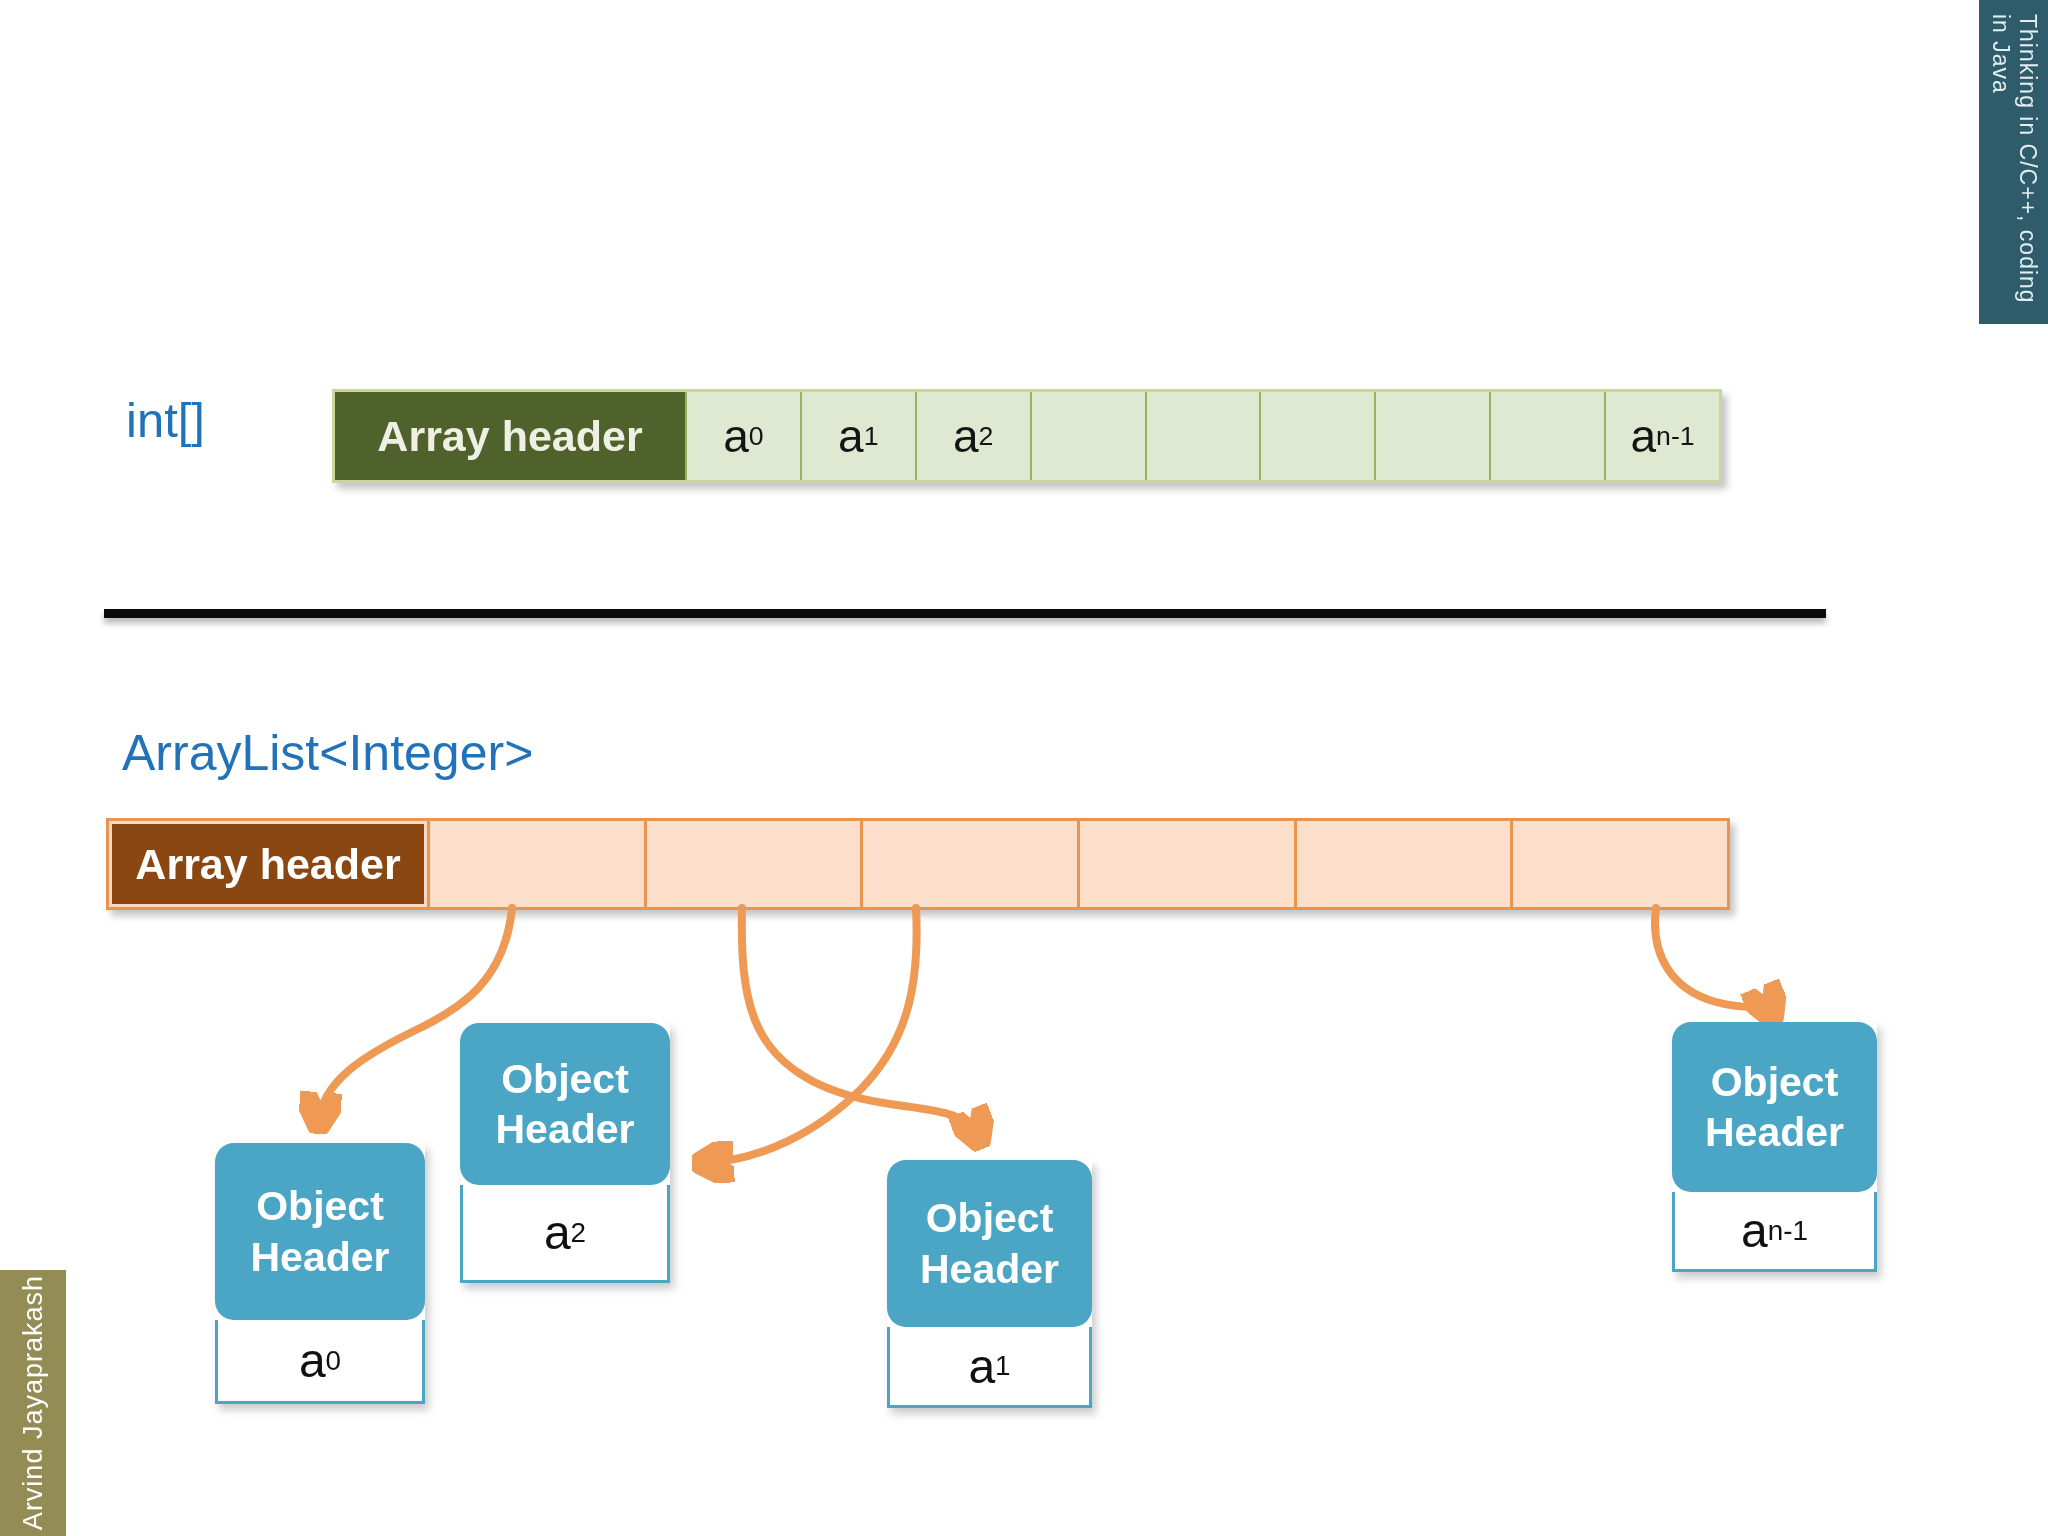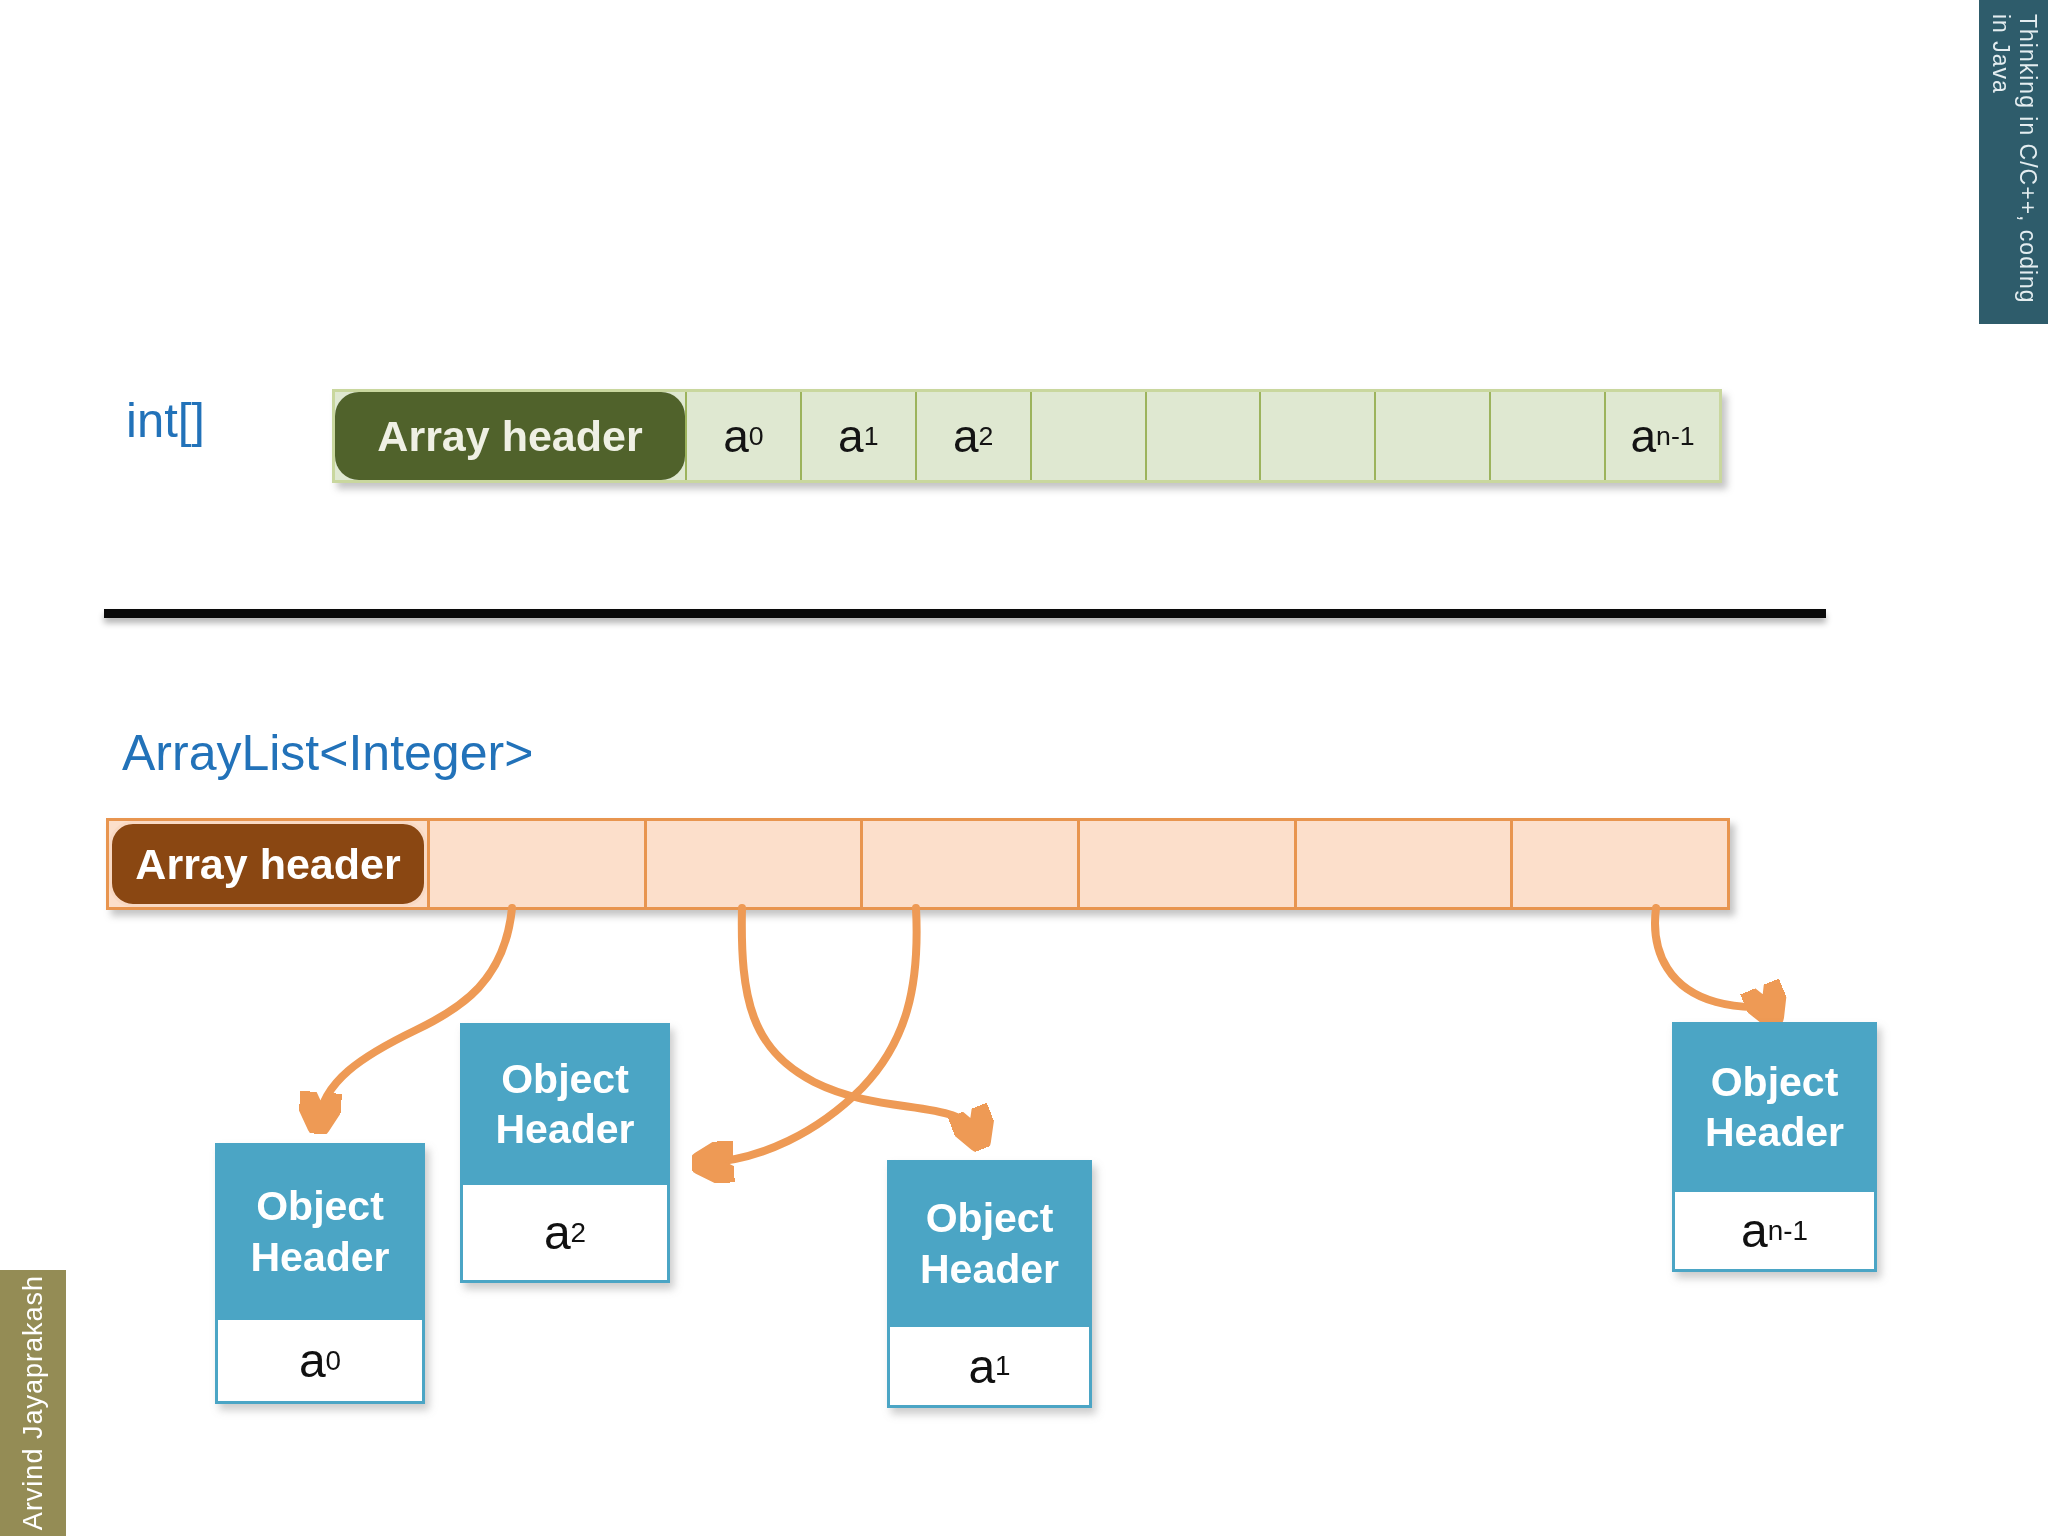--- a/index.html
+++ b/index.html
@@ -17,21 +17,21 @@
   .banner-right{left:1979px;top:0;width:69px;height:324px;background:var(--right-banner-bg,#2E5C6B);padding-top:14px;box-sizing:border-box;}
   .banner-right .vtext{writing-mode:vertical-rl;color:#E4EDF0;font-size:23px;letter-spacing:1px;}
   .banner-left{left:0;top:1270px;width:66px;height:266px;background:var(--left-banner-bg,#948C55);align-items:center;}
   .banner-left .vtext{writing-mode:vertical-rl;transform:rotate(180deg);color:#ffffff;font-size:27px;letter-spacing:1px;}
   
   .code-label{position:absolute;color:var(--accent-text,#2272B9);}
   .int-label{left:126px;top:392px;font-size:49px;}
   .list-label{left:122px;top:724px;font-size:50px;}
   
   .row{position:absolute;display:flex;box-sizing:border-box;}
-  .row .row-header{display:flex;align-items:center;justify-content:center;font-weight:bold;flex:none;border-radius:24px;}
+  .row .row-header{display:flex;align-items:center;justify-content:center;font-weight:bold;flex:none;}
   .row .cells{flex:1;display:flex;}
   .row .cell{flex:1;display:flex;align-items:center;justify-content:center;color:#141414;}
   .green-row{
     left:332px;top:389px;width:1390px;height:94px;
     border:3px solid #C9D79E;background:var(--int-cell-bg,#DFE8D1);
     box-shadow:5px 6px 7px rgba(110,110,110,.40);
   }
   .green-row .row-header{width:350px;background:var(--int-header-bg,#50622B);color:#EFF0E4;font-size:43px;}
   .green-row .cell{border-left:2px solid var(--int-cell-border,#9CB35C);font-size:46px;}
   .orange-row{
@@ -41,21 +41,21 @@
   }
   .orange-row .row-header{width:318px;background:var(--list-header-bg,#8A4712);color:#ffffff;font-size:43px;border:3px solid #F9D9C3;box-sizing:border-box;}
   .orange-row .cell{border-left:3px solid var(--list-cell-border,#E8954F);}
   sub{font-size:.58em;line-height:0;}
   
   .divider{position:absolute;left:104px;top:609px;width:1722px;height:9px;background:#0a0a0a;box-shadow:0 5px 6px rgba(0,0,0,.30);}
   
   .obj{position:absolute;display:flex;flex-direction:column;box-shadow:4px 6px 8px rgba(110,110,110,.35);}
   .obj .obj-head{
     background:var(--object-bg,#4BA5C5);color:#ffffff;font-weight:bold;font-size:41px;line-height:1.22;
-    display:flex;align-items:center;justify-content:center;text-align:center;padding:0 30px;box-sizing:border-box;flex:none;
+    display:flex;align-items:center;justify-content:center;text-align:center;padding:0 30px;box-sizing:border-box;flex:none;border-radius:19px;
   }
   .obj .obj-val{
     background:#ffffff;border:3px solid var(--object-bg,#4BA5C5);border-top:none;box-sizing:border-box;
     display:flex;align-items:center;justify-content:center;font-size:48px;color:#111;flex:none;
   }
   .obj-0{left:215px;top:1143px;width:210px;}  .obj-0 .obj-head{height:177px;} .obj-0 .obj-val{height:84px;}
   .obj-1{left:460px;top:1023px;width:210px;}  .obj-1 .obj-head{height:162px;} .obj-1 .obj-val{height:98px;}
   .obj-2{left:887px;top:1160px;width:205px;}  .obj-2 .obj-head{height:167px;} .obj-2 .obj-val{height:81px;}
   .obj-3{left:1672px;top:1022px;width:205px;} .obj-3 .obj-head{height:170px;} .obj-3 .obj-val{height:80px;}
   

